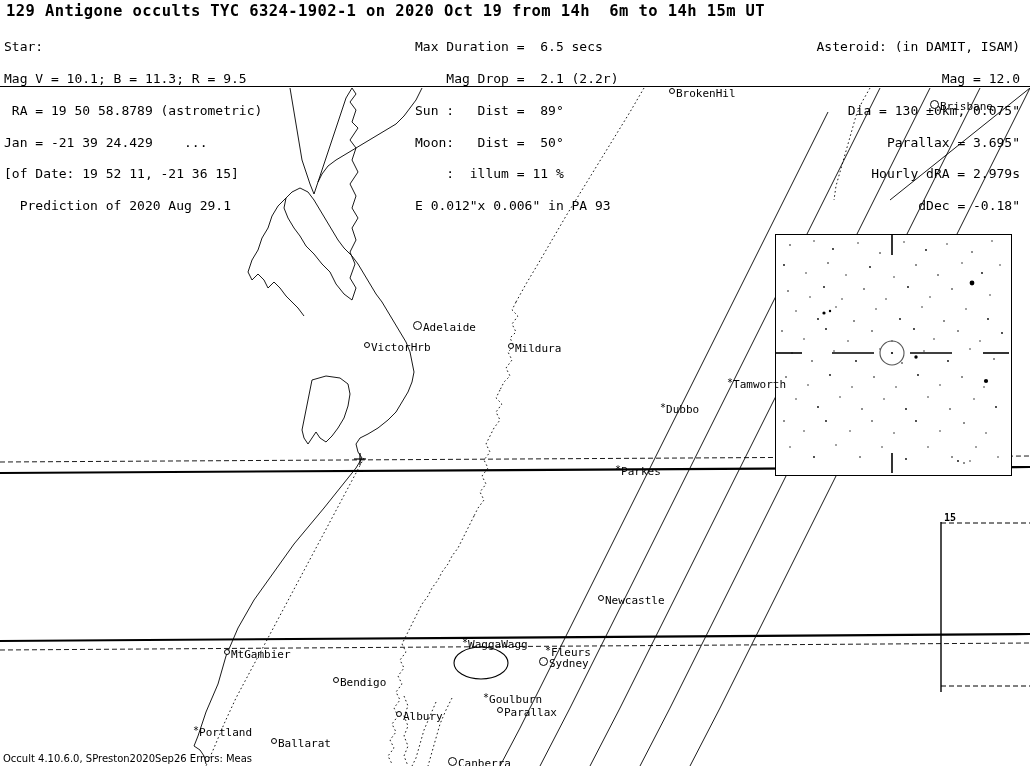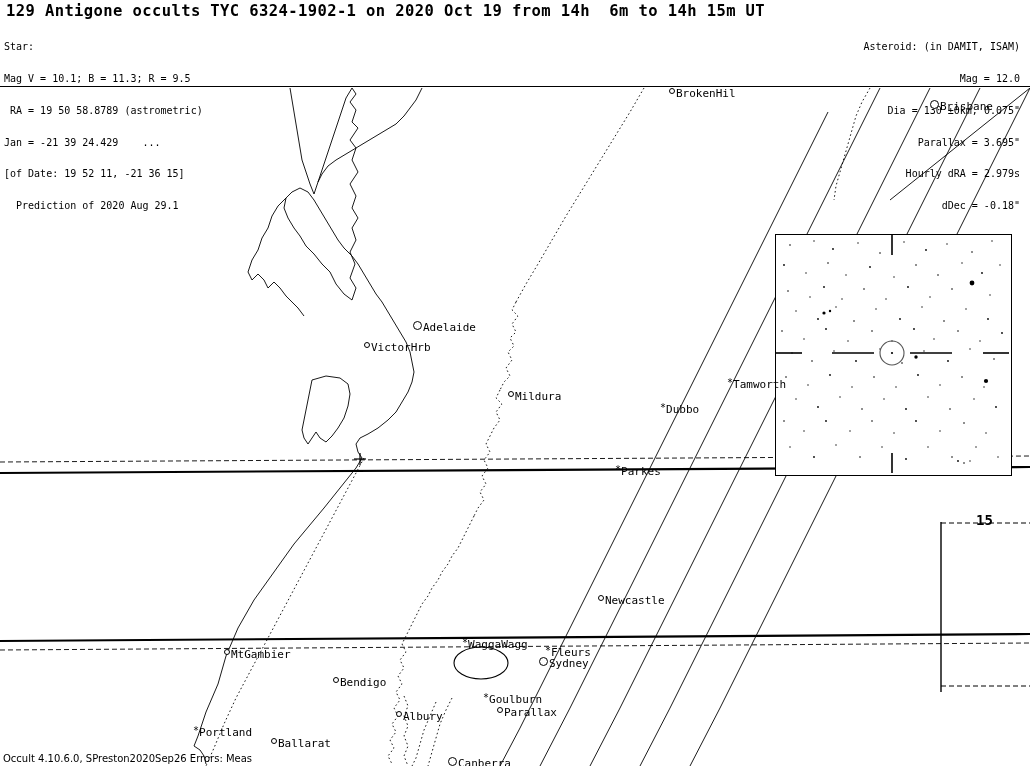--- a/index.html
+++ b/index.html
@@ -3,21 +3,21 @@
 <meta charset="utf-8">
 <style>
   html,body{margin:0;padding:0;background:#fff;}
   body{width:1030px;height:766px;position:relative;overflow:hidden;
        font-family:"DejaVu Sans Mono","Liberation Mono",monospace;color:#000;}
 
   
   #header{position:absolute;left:0;top:0;width:1024px;height:88px;}
   #title{position:absolute;left:6px;top:2px;font-size:15.5px;font-weight:bold;
          letter-spacing:.4px;white-space:pre;}
-  .hdr-col{position:absolute;font-size:10px;line-height:10.6px;white-space:pre;}
+  .hdr-col{position:absolute;font-size:13px;line-height:10.6px;white-space:pre;}
   #hdr-left{left:4px;top:21px;}
   #hdr-mid{left:415px;top:21px;}
   #hdr-right{right:4px;top:21px;text-align:right;}
   .hdr-row{white-space:pre;}
   #hdr-rule{position:absolute;left:0;top:86px;width:1030px;height:0;
             border-top:1.6px solid #000;}
 
   
   #map{position:absolute;left:0;top:88px;width:1030px;height:678px;overflow:hidden;}
   #map svg{position:absolute;left:0;top:0;}
@@ -31,21 +31,21 @@
   .place{position:absolute;font-size:11px;line-height:11px;white-space:nowrap;
          font-family:"DejaVu Sans Mono","Liberation Mono",monospace;}
   .place .mk{display:inline-block;vertical-align:baseline;}
   .mk-dot{width:4px;height:4px;border:1px solid #000;border-radius:50%;
           background:#fff;position:relative;top:-3px;margin-right:1px;}
   .mk-big{width:7px;height:7px;border:1.1px solid #000;border-radius:50%;
           background:#fff;position:relative;top:-1px;margin-right:1px;}
   .mk-star{font-size:10px;margin-right:0px;position:relative;top:-2px;}
 
   
-  #tick15{position:absolute;font-size:14px;font-weight:bold;white-space:nowrap;margin-left:32px;}
+  #tick15{position:absolute;font-size:10px;font-weight:bold;white-space:nowrap;}
 
   
   #footer{position:absolute;left:3px;top:753px;font-size:10px;white-space:nowrap;
           font-family:"DejaVu Sans","Liberation Sans",sans-serif;}
 </style>
 </head>
 <body>
 
 <div id="header">
 
@@ -53,20 +53,28 @@
 
   <div class="hdr-col" id="hdr-left">
     <div class="hdr-row">Star:</div>
     <div class="hdr-row">Mag V = 10.1; B = 11.3; R = 9.5</div>
     <div class="hdr-row"> RA = 19 50 58.8789 (astrometric)</div>
     <div class="hdr-row">Jan = -21 39 24.429    ...</div>
     <div class="hdr-row">[of Date: 19 52 11, -21 36 15]</div>
     <div class="hdr-row">  Prediction of 2020 Aug 29.1</div>
   </div>
 
+  <div class="hdr-col" id="hdr-mid">
+    <div class="hdr-row">Max Duration =  6.5 secs</div>
+    <div class="hdr-row">    Mag Drop =  2.1 (2.2r)</div>
+    <div class="hdr-row">Sun :   Dist =  89°</div>
+    <div class="hdr-row">Moon:   Dist =  50°</div>
+    <div class="hdr-row">    :  illum = 11 %</div>
+    <div class="hdr-row">E 0.012"x 0.006" in PA 93</div>
+  </div>
 
   <div class="hdr-col" id="hdr-right">
     <div class="hdr-row">Asteroid: (in DAMIT, ISAM)</div>
     <div class="hdr-row">Mag = 12.0</div>
     <div class="hdr-row">Dia = 130 ±0km, 0.075"</div>
     <div class="hdr-row">Parallax = 3.695"</div>
     <div class="hdr-row">Hourly dRA = 2.979s</div>
     <div class="hdr-row">dDec = -0.18"</div>
   </div>
 
@@ -315,21 +323,21 @@
       <circle cx="116" cy="118" r="12" fill="none" stroke="#555" stroke-width="1.1"></circle>
       <circle cx="116" cy="118" r="1.1" fill="#000"></circle>
     </svg>
   </div>
 
   <div id="places-layer">
       <div class="place" style="left: 655px; top: 0px; margin-left: 14px;"><span class="mk mk-dot"></span><span>BrokenHil</span></div>
       <div class="place" style="left: 930px; top: 13px;"><span class="mk mk-big"></span><span>Brisbane</span></div>
       <div class="place" style="left: 413px; top: 194px; margin-top: 40px;"><span class="mk mk-big"></span><span>Adelaide</span></div>
       <div class="place" style="left: 364px; top: 254px;"><span class="mk mk-dot"></span><span>VictorHrb</span></div>
-      <div class="place" style="left: 508px; top: 255px; margin-top: 48px;"><span class="mk mk-dot"></span><span>Mildura</span></div>
+      <div class="place" style="left: 508px; top: 255px;"><span class="mk mk-dot"></span><span>Mildura</span></div>
       <div class="place" style="left: 727px; top: 291px;"><span class="mk mk-star">*</span><span>Tamworth</span></div>
       <div class="place" style="left: 660px; top: 316px;"><span class="mk mk-star">*</span><span>Dubbo</span></div>
       <div class="place" style="left: 615px; top: 378px;"><span class="mk mk-star">*</span><span>Parkes</span></div>
       <div class="place" style="left: 598px; top: 507px;"><span class="mk mk-dot"></span><span>Newcastle</span></div>
       <div class="place" style="left: 462px; top: 551px;"><span class="mk mk-star">*</span><span>WaggaWagg</span></div>
       <div class="place" style="left: 224px; top: 561px;"><span class="mk mk-dot"></span><span>MtGambier</span></div>
       <div class="place" style="left: 545px; top: 559px;"><span class="mk mk-star">*</span><span>Fleurs</span></div>
       <div class="place" style="left: 539px; top: 570px;"><span class="mk mk-big"></span><span>Sydney</span></div>
       <div class="place" style="left: 333px; top: 589px;"><span class="mk mk-dot"></span><span>Bendigo</span></div>
       <div class="place" style="left: 483px; top: 606px;"><span class="mk mk-star">*</span><span>Goulburn</span></div>

